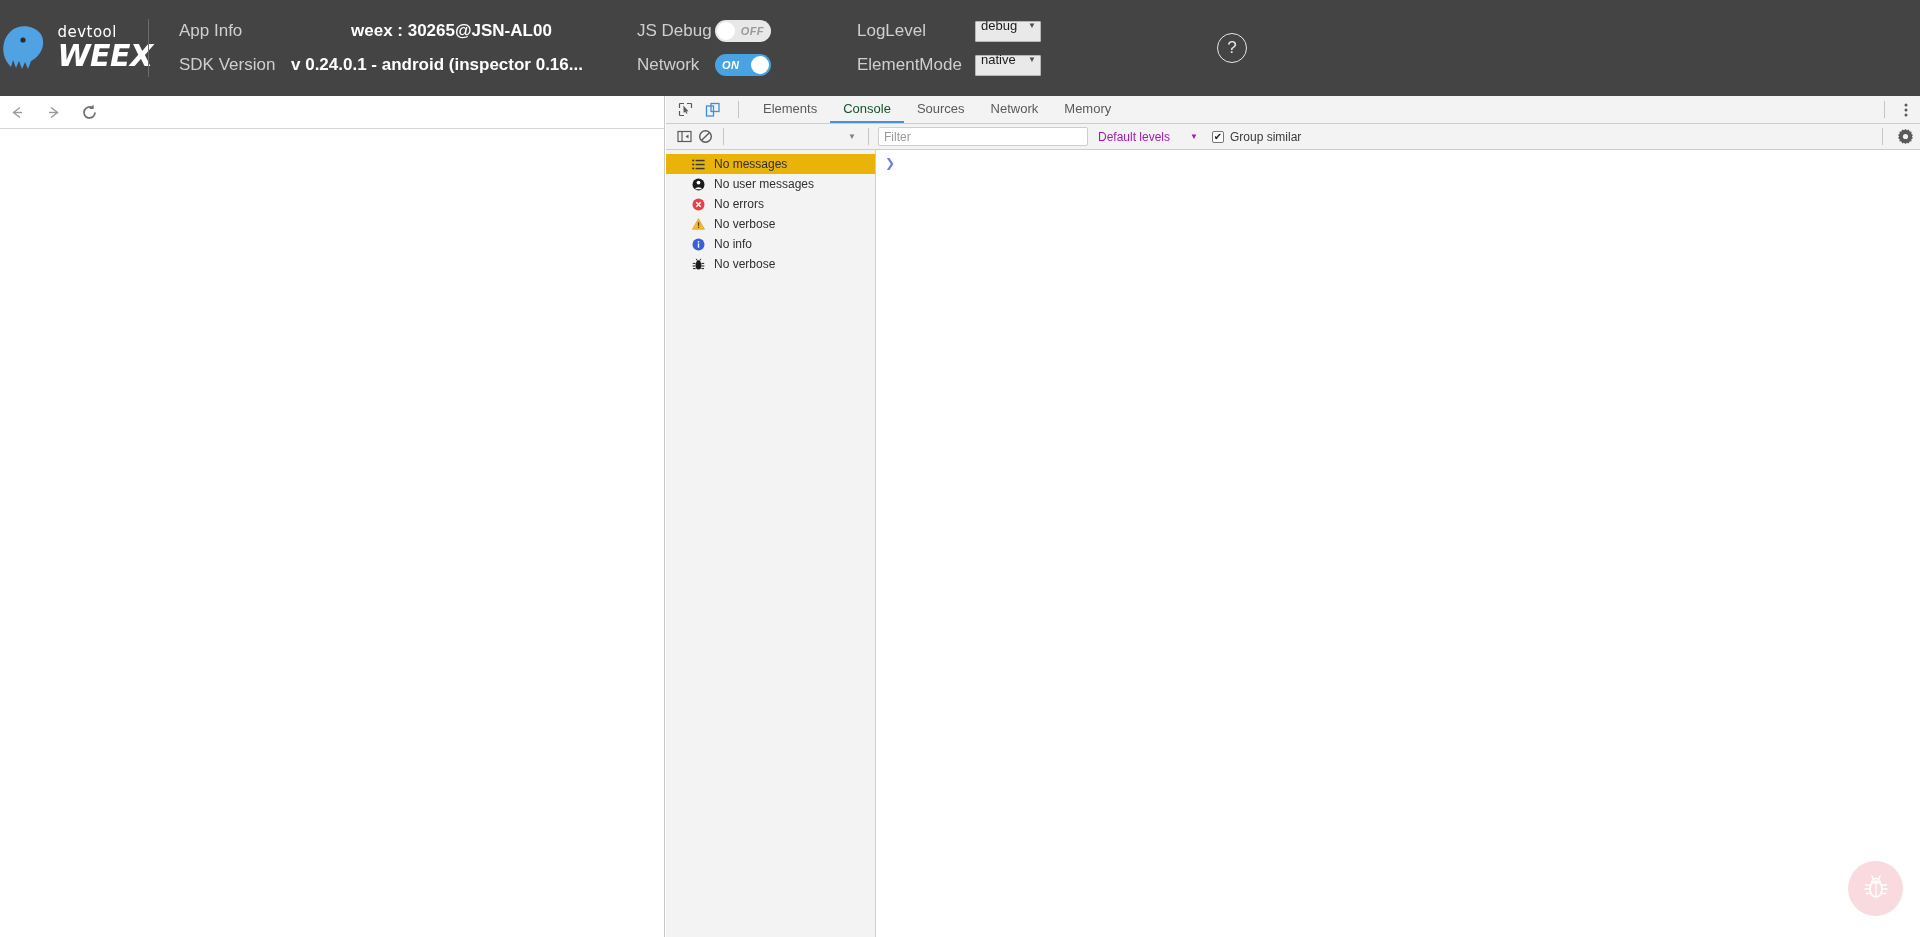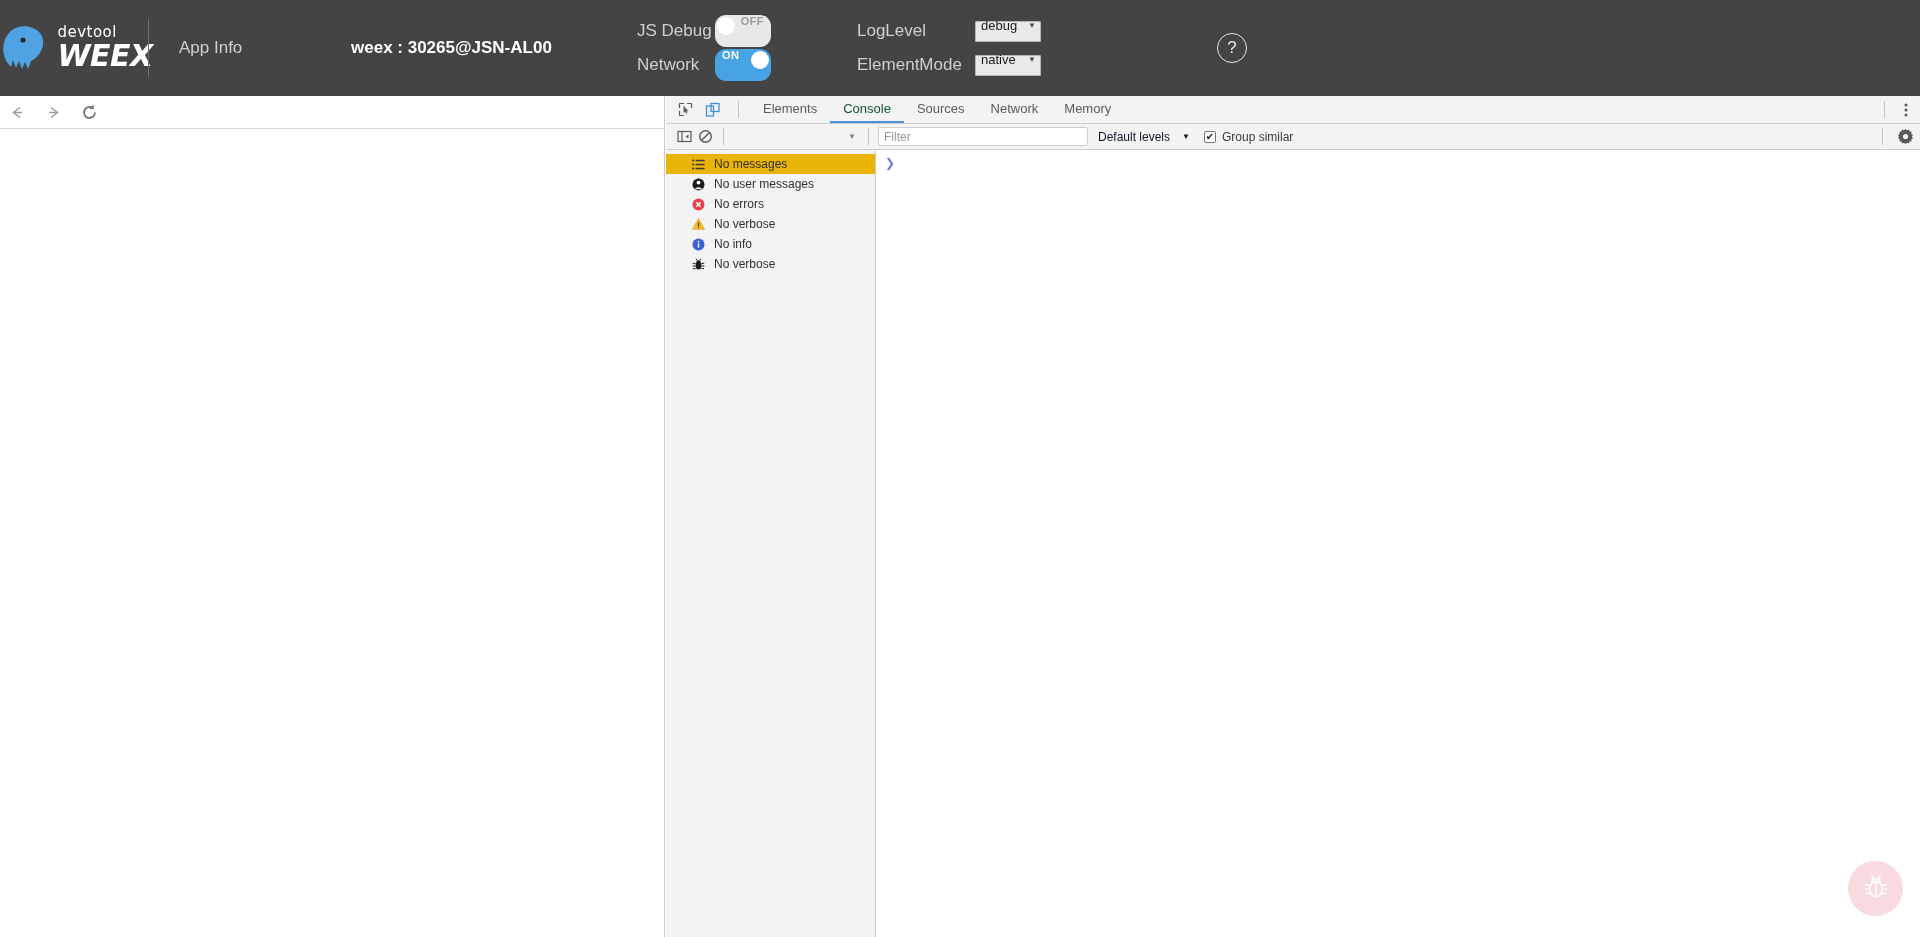--- a/index.html
+++ b/index.html
@@ -51,23 +51,23 @@
   
   .g-info { width: 430px; }
   .g-info .hdr-label { width: 112px; flex: 0 0 112px; }
   .g-info .hdr-value { max-width: 310px; }
   .g-info .row-app .hdr-value { padding-left: 60px; }
 
   
   .g-toggle { width: 180px; margin-left: 28px; }
   .g-toggle .hdr-label { width: 78px; flex: 0 0 78px; }
   .toggle {
-    width: 56px; height: 32px; border-radius: 11px;
+    width: 56px; height: 22px; border-radius: 11px;
     position: relative; cursor: pointer; flex: 0 0 56px;
-    display: flex; align-items: flex-start;
+    display: flex; align-items: center; font-style: italic;
   }
   .toggle.off { background: #e8e8e8; justify-content: flex-end; }
   .toggle.on  { background: #47a3e3; justify-content: flex-start; }
   .toggle .knob {
     position: absolute; width: 18px; height: 18px; border-radius: 50%;
     background: #ffffff; top: 2px;
   }
   .toggle.off .knob { left: 2px; }
   .toggle.on  .knob { right: 2px; }
   .toggle .tlabel {
@@ -163,22 +163,22 @@
     display: flex; align-items: center; padding: 0 5px;
     margin-left: 2px;
   }
   .ct-filter input {
     border: 0; outline: 0; width: 100%; font-size: 12px;
     color: #333; background: transparent;
     font-family: "Liberation Sans", sans-serif;
   }
   .ct-filter input::placeholder { color: #999999; }
   .ct-levels {
-    margin-left: 10px; font-size: 12px; color: #0f172a;
-    display: flex; align-items: center; gap: 12px; cursor: pointer;
+    margin-left: 10px; font-size: 12px; color: #a21caf;
+    display: flex; align-items: center; gap: 20px; cursor: pointer;
   }
   .ct-levels .caret { font-size: 8px; }
   .ct-group { margin-left: 14px; display: flex; align-items: center; gap: 6px; cursor: pointer; }
   .ct-checkbox {
     width: 12px; height: 12px; border: 1px solid #767676; border-radius: 2px;
     background: #ffffff; display: flex; align-items: center; justify-content: center;
     font-size: 10px; color: #1b1b1b; line-height: 1;
   }
   .ct-group-label { font-size: 12px; color: #3a3a3a; }
   .ct-spacer { flex: 1 1 auto; }
@@ -235,20 +235,24 @@
       </span>
     </div>
   </div>
 
   <div class="hdr-divider"></div>
 
   <div class="hdr-group g-info">
     <div class="hdr-row row-app">
       <span class="hdr-label">App Info</span>
       <span class="hdr-value">weex : 30265@JSN-AL00</span>
+    </div>
+    <div class="hdr-row">
+      <span class="hdr-label">SDK Version</span>
+      <span class="hdr-value">v 0.24.0.1 - android (inspector 0.16...</span>
     </div>
   </div>
 
   <div class="hdr-group g-toggle">
     <div class="hdr-row">
       <span class="hdr-label">JS Debug</span>
       <span class="toggle off">
         <span class="knob"></span>
         <span class="tlabel">OFF</span>
       </span>

